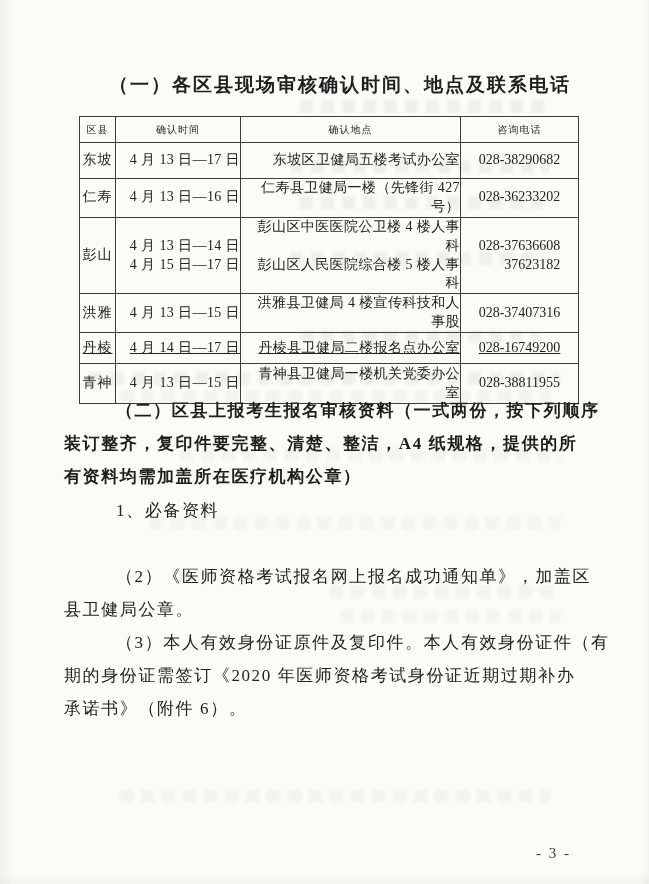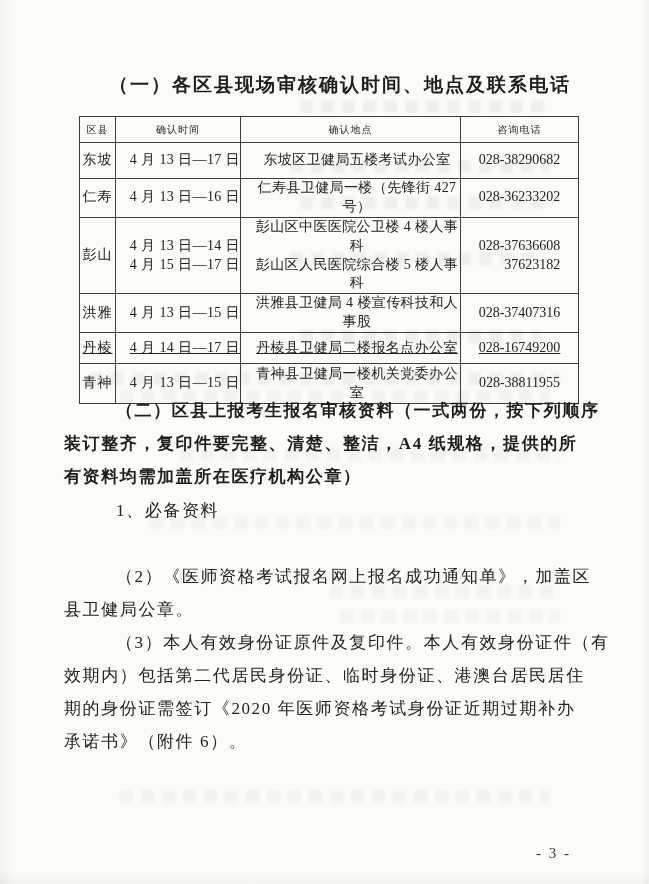--- a/index.html
+++ b/index.html
@@ -35,21 +35,21 @@
   }
   table.confirm td, table.confirm th {
     border:1.4px solid #3c3c3c;
     font-weight:normal;
     vertical-align:middle;
     line-height:1.35;
   }
   th.hdr { text-align:center; font-size:10px; letter-spacing:1px; height:26px; color:#1e1e1e; }
   td.c-district { text-align:center; letter-spacing:1px; }
   td.c-time { padding-left:12px; text-align:right; letter-spacing:0.4px; }
-  td.c-place { padding-left:13px; text-align:center; letter-spacing:0.4px; }
+  td.c-place { padding-left:13px; text-align:right; letter-spacing:0.4px; }
   td.c-phone { text-align:center; }
   td.c-phone .stack { display:inline-block; text-align:right; }
   .h36 { height:36px; } .h32 { height:32px; } .h47 { height:47px; }
   .h30 { height:30px; } .h31 { height:31px;text-decoration:underline; } .h40 { height:40px; }
 
   .para { position:absolute; left:64px; width:524px; font-size:17px;
           line-height:33px; letter-spacing:1.6px; color:#232323; }
   .para .ln { white-space:nowrap; }
   .para .ind { padding-left:52px; }
   .p-sec2 { top:394px; font-weight:700; color:#1d1d1d; }
@@ -153,21 +153,20 @@
   </div>
 
 
   <div class="para p-item2">
     <div class="ln ind">（2）《医师资格考试报名网上报名成功通知单》，加盖区</div>
     <div class="ln">县卫健局公章。</div>
   </div>
 
   <div class="para p-item3">
     <div class="ln ind">（3）本人有效身份证原件及复印件。本人有效身份证件（有</div>
-    <div class="ln">效期内）包括第二代居民身份证、临时身份证、港澳台居民居住</div>
     <div class="ln">期的身份证需签订《2020 年医师资格考试身份证近期过期补办</div>
     <div class="ln">承诺书》（附件 6）。</div>
   </div>
 
   <div class="page-num">- 3 -</div>
 
   <div class="bleed" style="left:300px; top:100px; width:250px;"></div>
   <div class="bleed" style="left:290px; top:160px; width:260px;"></div>
   <div class="bleed" style="left:300px; top:196px; width:250px;"></div>
   <div class="bleed" style="left:290px; top:252px; width:255px;"></div>

